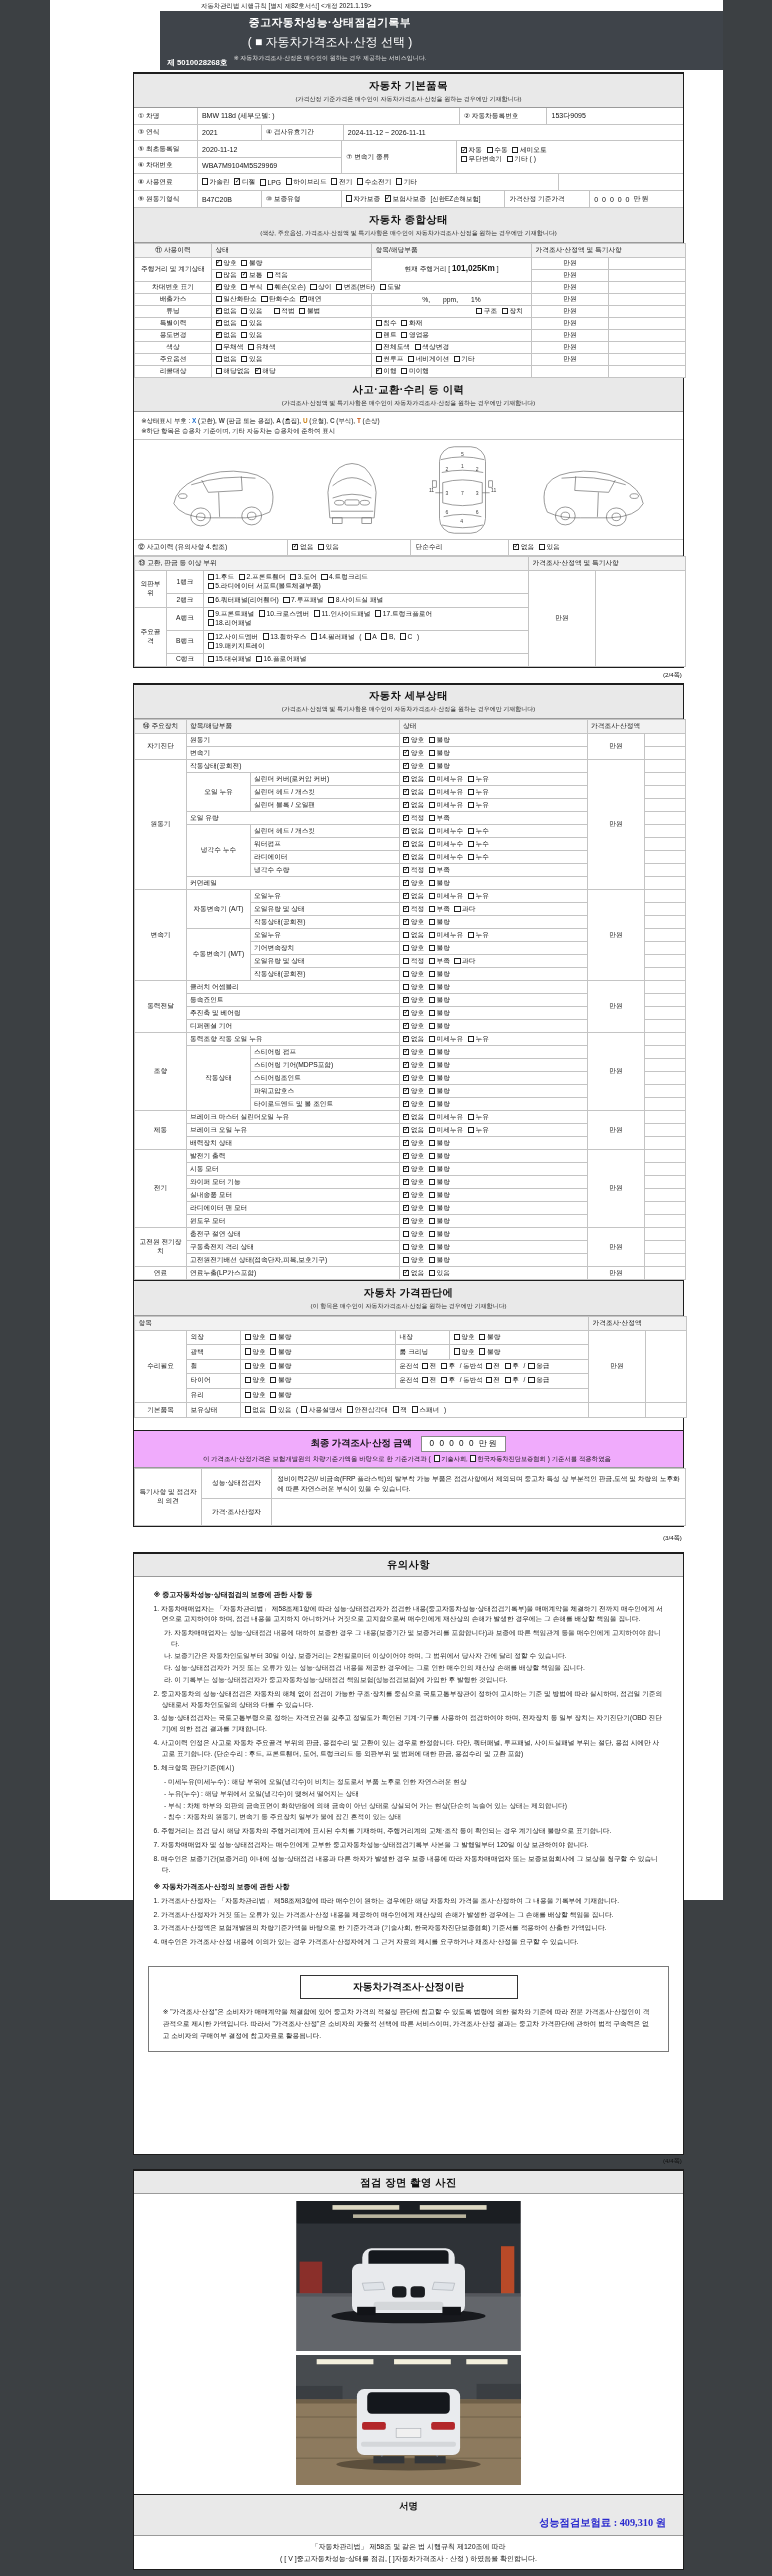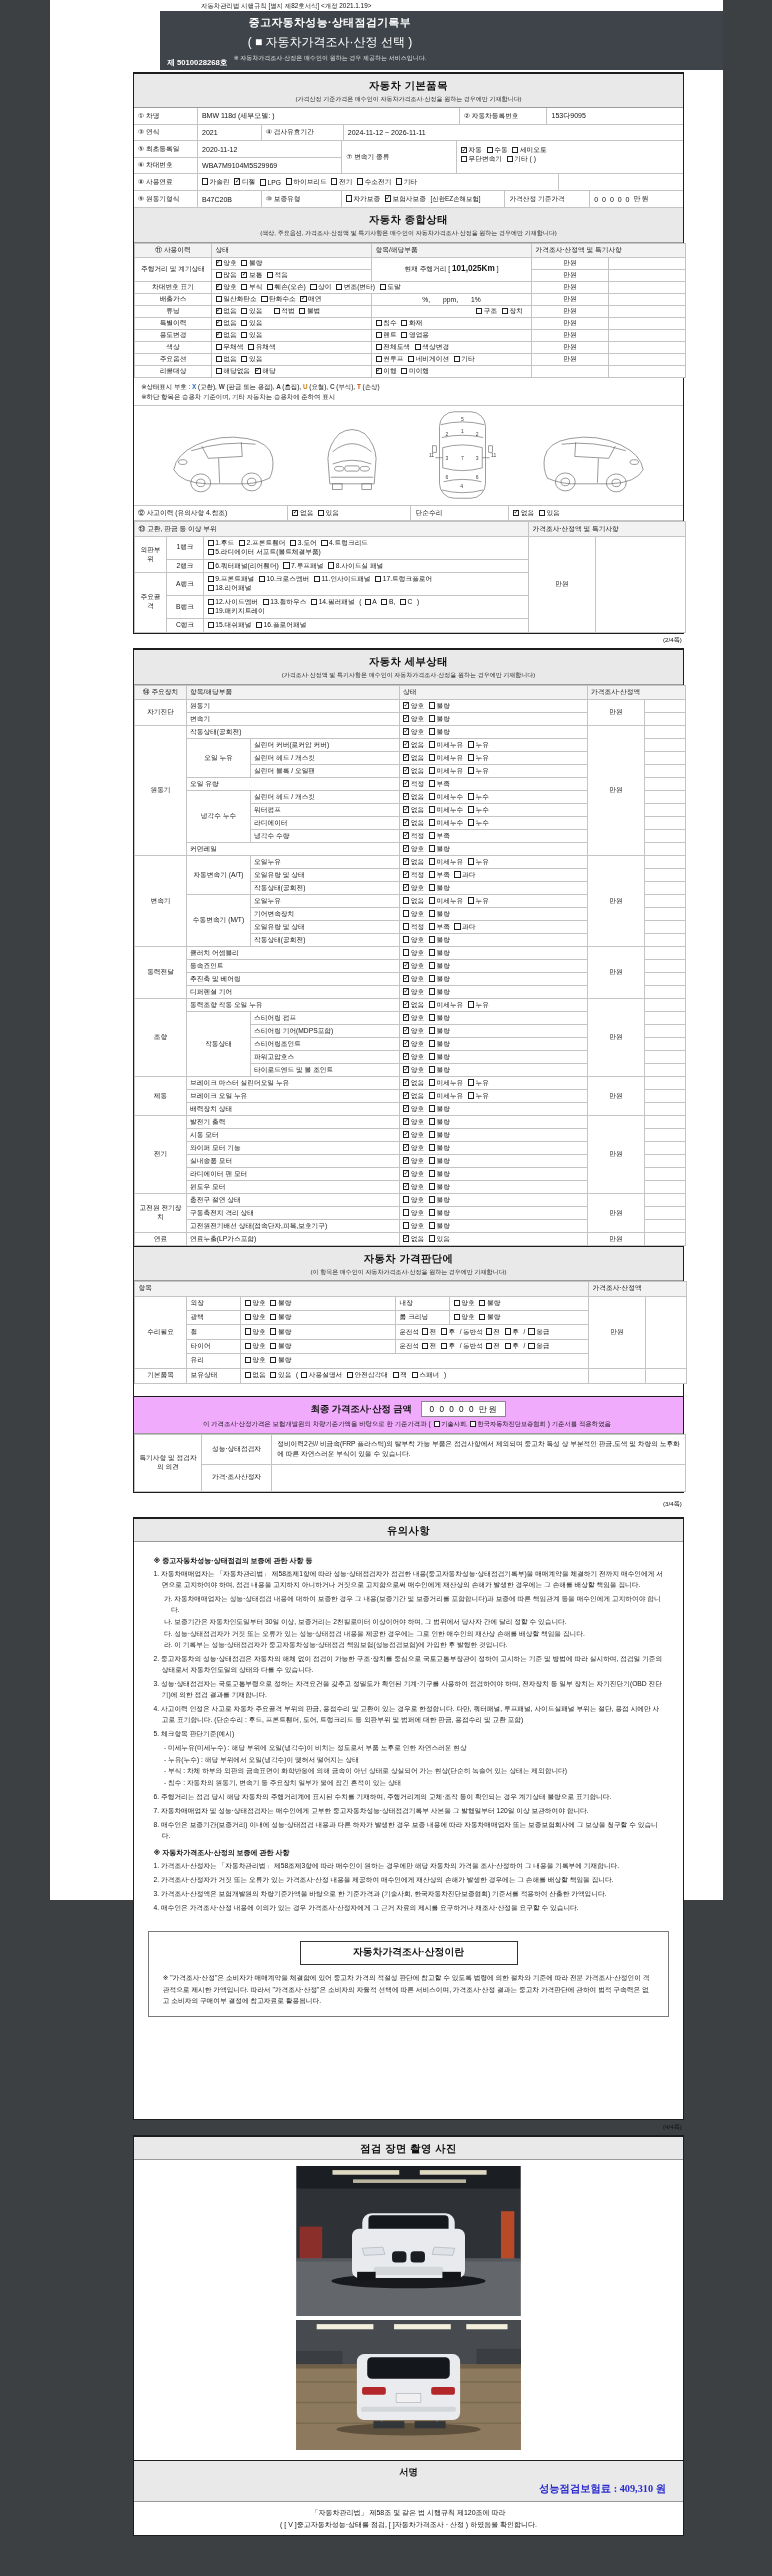--- a/index.html
+++ b/index.html
@@ -242,20 +242,24 @@
       <tr>
         <th class="gl">리콜대상</th>
         <td><span class="opt"><span class="cb"></span>해당없음</span><span class="opt"><span class="cb on"></span>해당</span></td>
         <td><span class="opt"><span class="cb on"></span>이행</span><span class="opt"><span class="cb"></span>미이행</span></td>
         <td></td>
         <td></td>
       </tr>
     </tbody>
           </table>
 
+    <div class="band">
+      <h2>사고·교환·수리 등 이력</h2>
+      <div class="sub">(가격조사·산정액 및 특기사항은 매수인이 자동차가격조사·산정을 원하는 경우에만 기재합니다)</div>
+    </div>
 
     <div class="legend">
       <div id="legend-line"><span>※상태표시 부호 : </span><span style="color: rgb(31, 111, 208); font-weight: bold;">X </span><span>(교환), </span><span style="color: rgb(68, 68, 68); font-weight: bold;">W </span><span>(판금 또는 용접), </span><span style="color: rgb(68, 68, 68); font-weight: bold;">A </span><span>(흠집), </span><span style="color: rgb(200, 125, 14); font-weight: bold;">U </span><span>(요철), </span><span style="color: rgb(68, 68, 68); font-weight: bold;">C </span><span>(부식), </span><span style="color: rgb(200, 80, 14); font-weight: bold;">T </span><span>(손상)</span></div>
       <div>※하단 항목은 승용차 기준이며, 기타 자동차는 승용차에 준하여 표시</div>
     </div>
 
     <div class="diagrams">
       <svg width="118" height="85" viewBox="0 0 250 180">
         <path d="M25,120 Q30,88 72,68 Q122,44 180,54 Q228,62 234,94 Q238,118 228,138 Q198,152 158,150 L95,150 Q40,148 25,120 Z"></path>
         <path d="M62,80 Q130,58 198,66"></path>

